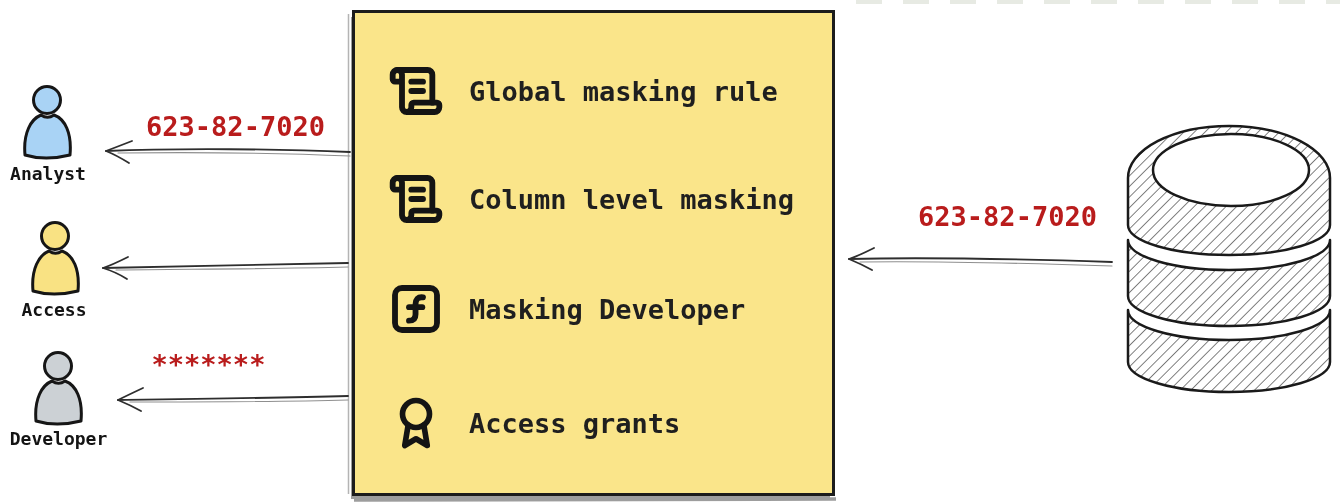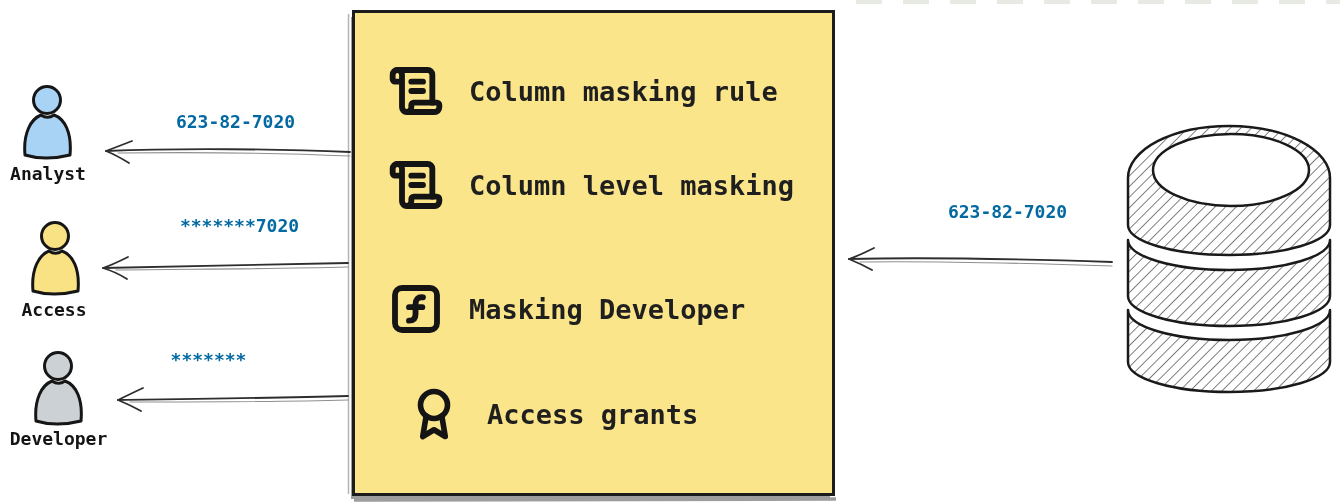--- a/index.html
+++ b/index.html
@@ -13,21 +13,21 @@
   }
   #scene{position:absolute;left:0;top:0;width:1340px;height:504px;}
   .person{position:absolute;width:64px;height:78px;}
   .person-label{
     position:absolute;
     font-size:18px;font-weight:700;color:#141414;
     text-align:center;white-space:nowrap;
   }
   .value-label{
     position:absolute;
-    font-size:18px;font-weight:700;color:#0369a1;
+    font-size:27px;font-weight:700;color:#b91c1c;
     text-align:center;white-space:nowrap;letter-spacing:0;
   }
   #masking-box{
     position:absolute;left:352px;top:10px;
     width:483px;height:486px;box-sizing:border-box;
     background:#fae58a;
     border:3px solid #1c1c1c;
     box-shadow:-3px 5px 0 -2px #9d9d9d;
   }
   .box-row{
@@ -35,23 +35,23 @@
     display:flex;align-items:center;
     padding-left:32px;box-sizing:border-box;
   }
   .box-row .icon{width:58px;height:58px;flex:0 0 58px;display:flex;align-items:center;justify-content:center;}
   .box-row .icon svg{stroke:#141414;fill:none;stroke-width:2.5;stroke-linecap:round;stroke-linejoin:round;}
   .box-row .row-label{
     margin-left:24px;
     font-size:27px;font-weight:600;color:#1f1f1f;white-space:nowrap;
   }
   .row-1{top:50px;}
-  .row-2{top:144px;}
+  .row-2{top:158px;}
   .row-3{top:268px;}
-  .row-4{top:373px;margin-left:18px;}
+  .row-4{top:382px;}
 </style>
 </head>
 <body>
 
 <div id="canvas">
 
   <svg id="scene" width="1340" height="504" viewBox="0 0 1340 504" xmlns="http://www.w3.org/2000/svg">
     <defs>
       <pattern id="hatch" width="7.5" height="7.5" patternUnits="userSpaceOnUse" patternTransform="rotate(45)">
         <line x1="0" y1="0" x2="0" y2="7.5" stroke="#6b6b6b" stroke-width="1.7"></line>
@@ -100,21 +100,20 @@
     <path d="M 11 71 C 9 49 17 35 27 31 A 11.5 11.5 0 0 0 40 31 C 51 35 58 49 56 71 C 40 75 24 75 11 71 Z" stroke="#161616" stroke-width="3" stroke-linejoin="round" fill="#a9d3f5"></path>
   </svg>
   <div class="person-label" style="left:-2px;top:163px;width:100px">Analyst</div>
   <div class="value-label" style="left:138px;top:111px;width:195px">623-82-7020</div>
 
   <svg class="person" style="left:22px;top:220px" viewBox="0 0 64 78">
     <circle cx="33" cy="16" r="13.5" stroke="#161616" stroke-width="3" fill="#f9e283"></circle>
     <path d="M 11 71 C 9 49 17 35 27 31 A 11.5 11.5 0 0 0 40 31 C 51 35 58 49 56 71 C 40 75 24 75 11 71 Z" stroke="#161616" stroke-width="3" stroke-linejoin="round" fill="#f9e283"></path>
   </svg>
   <div class="person-label" style="left:4px;top:299px;width:100px">Access</div>
-  <div class="value-label" style="left:142px;top:215px;width:195px">*******7020</div>
 
   <svg class="person" style="left:25px;top:350px" viewBox="0 0 64 78">
     <circle cx="33" cy="16" r="13.5" stroke="#161616" stroke-width="3" fill="#ccd1d5"></circle>
     <path d="M 11 71 C 9 49 17 35 27 31 A 11.5 11.5 0 0 0 40 31 C 51 35 58 49 56 71 C 40 75 24 75 11 71 Z" stroke="#161616" stroke-width="3" stroke-linejoin="round" fill="#ccd1d5"></path>
   </svg>
   <div class="person-label" style="left:6px;top:428px;width:105px">Developer</div>
   <div class="value-label" style="left:146px;top:349px;width:125px">*******</div>
 
   <div class="value-label" style="left:910px;top:201px;width:195px">623-82-7020</div>
 
@@ -122,21 +121,21 @@
 
     <div class="box-row row-1">
       <span class="icon">
         <svg width="56" height="56" viewBox="0 0 24 24">
           <path d="M15 12h-5"></path>
             <path d="M15 8h-5"></path>
           <path d="M19 17V5a2 2 0 0 0-2-2H4"></path>
           <path d="M8 21h12a2 2 0 0 0 2-2v-1a1 1 0 0 0-1-1H11a1 1 0 0 0-1 1v1a2 2 0 1 1-4 0V5a2 2 0 1 0-4 0v2a1 1 0 0 0 1 1h3"></path>
         </svg>
       </span>
-      <span class="row-label">Column masking rule</span>
+      <span class="row-label">Global masking rule</span>
     </div>
 
     <div class="box-row row-2">
       <span class="icon">
         <svg width="56" height="56" viewBox="0 0 24 24">
           <path d="M15 12h-5"></path>
             <path d="M15 8h-5"></path>
           <path d="M19 17V5a2 2 0 0 0-2-2H4"></path>
           <path d="M8 21h12a2 2 0 0 0 2-2v-1a1 1 0 0 0-1-1H11a1 1 0 0 0-1 1v1a2 2 0 1 1-4 0V5a2 2 0 1 0-4 0v2a1 1 0 0 0 1 1h3"></path>
         </svg>

